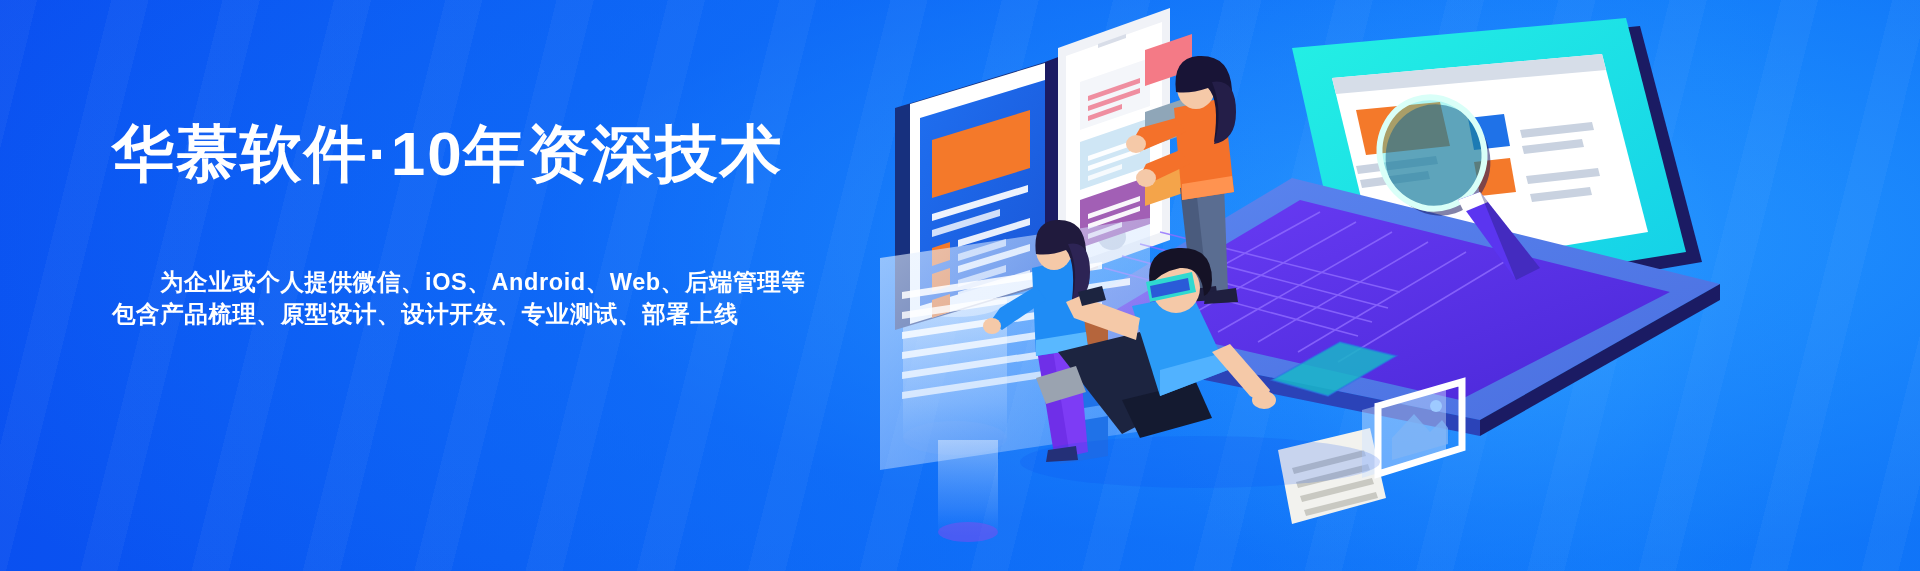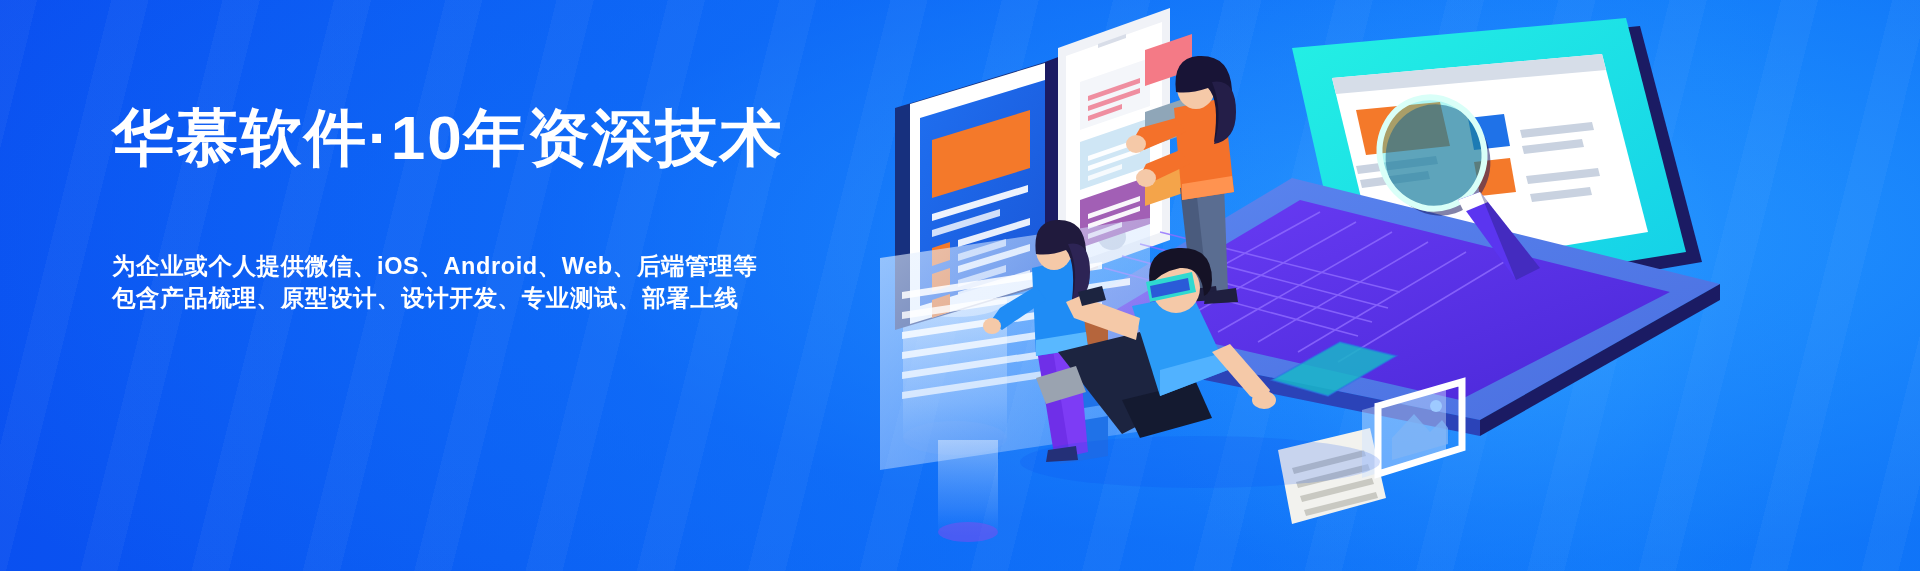--- a/index.html
+++ b/index.html
@@ -22,27 +22,27 @@
       rgba(255,255,255,0) 36px, rgba(255,255,255,0) 108px);
     pointer-events:none;
   }
   .bg-glow {
     position:absolute; left:58%; top:-18%; width:760px; height:760px; border-radius:50%;
     background:radial-gradient(circle, rgba(60,170,255,.45) 0%, rgba(40,140,255,.18) 45%, rgba(40,140,255,0) 70%);
     pointer-events:none;
   }
 
   
-  .copy { position:absolute; left:112px; top:104px; width:760px; }
+  .copy { position:absolute; left:112px; top:120px; width:760px; }
   .headline {
     color:#fff; font-size:62px; font-weight:700; letter-spacing:2px;
     line-height:1.1; white-space:nowrap;
   }
   .sub { color:#fff; font-size:23.5px; font-weight:600; letter-spacing:.6px; white-space:nowrap; }
-  .sub-1 { margin-top:78px; }
+  .sub-1 { margin-top:78px;margin-left:48px; }
   .sub-2 { }
 
   
   .art { position:absolute; left:840px; top:0; width:1080px; height:571px; }
   .art svg { display:block; width:1080px; height:571px; }
 </style>
 </head>
 <body>
 
 <div class="banner">

